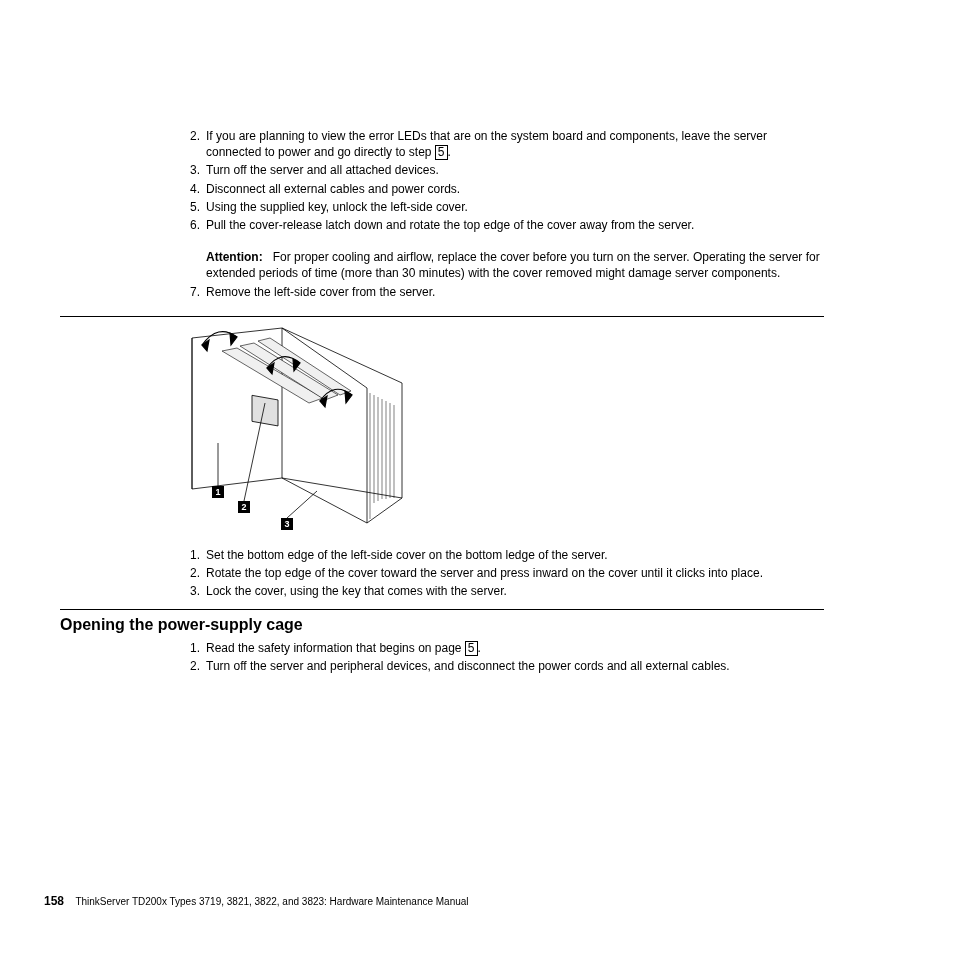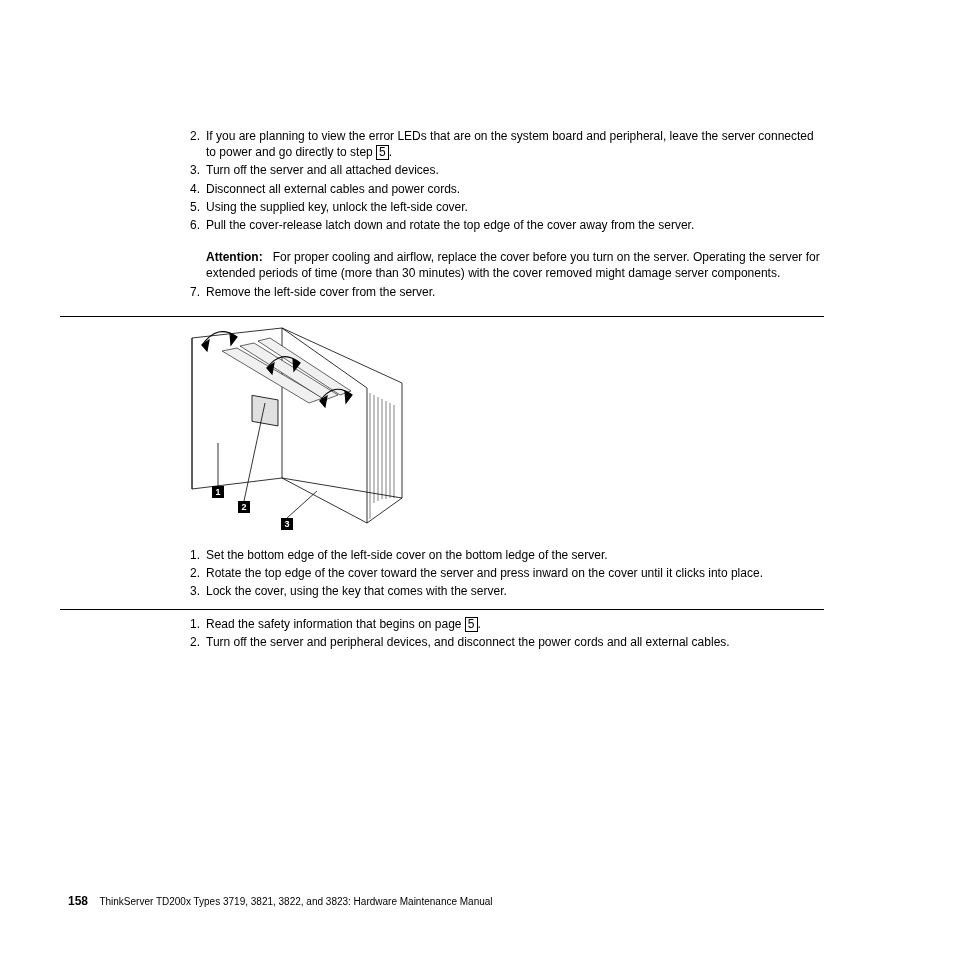--- a/index.html
+++ b/index.html
@@ -84,21 +84,21 @@
     font-size: 9px;
     font-weight: bold;
     width: 12px;
     height: 12px;
     line-height: 12px;
     text-align: center;
   }
   .footer {
     position: absolute;
     bottom: 46px;
-    left: 68px;
+    left: 44px;
     font-family: Arial, Helvetica, sans-serif;
   }
   .footer .pg {
     font-weight: bold;
     font-size: 12px;
     margin-right: 8px;
   }
   .footer .ft {
     font-size: 10px;
   }
@@ -106,21 +106,21 @@
 </head>
 <body>
 
 <div class="page">
   <div class="content">
 
     <ol class="top-list">
       <li>
         <span class="num">2.</span>
         <span class="li-body">
-          <span>If you are planning to view the error LEDs that are on the system board and peripheral, leave the server connected to power and go directly to step </span><span class="link-ref">5</span><span>.</span>
+          <span>If you are planning to view the error LEDs that are on the system board and components, leave the server connected to power and go directly to step </span><span class="link-ref">5</span><span>.</span>
         </span>
       </li>
       <li>
         <span class="num">3.</span>
         <span class="li-body">Turn off the server and all attached devices.</span>
       </li>
       <li>
         <span class="num">4.</span>
         <span class="li-body">Disconnect all external cables and power cords.</span>
       </li>
@@ -204,20 +204,21 @@
         <span class="num">2.</span>
         <span class="li-body">Rotate the top edge of the cover toward the server and press inward on the cover until it clicks into place.</span>
       </li>
       <li>
         <span class="num">3.</span>
         <span class="li-body">Lock the cover, using the key that comes with the server.</span>
       </li>
     </ol>
 
     <hr class="rule">
+    <div class="h2">Opening the power-supply cage</div>
     <ol class="steps">
       <li>
         <span class="num">1.</span>
         <span class="li-body">
           <span>Read the safety information that begins on page </span><span class="link-ref">5</span><span>.</span>
         </span>
       </li>
       <li>
         <span class="num">2.</span>
         <span class="li-body">Turn off the server and peripheral devices, and disconnect the power cords and all external cables.</span>

